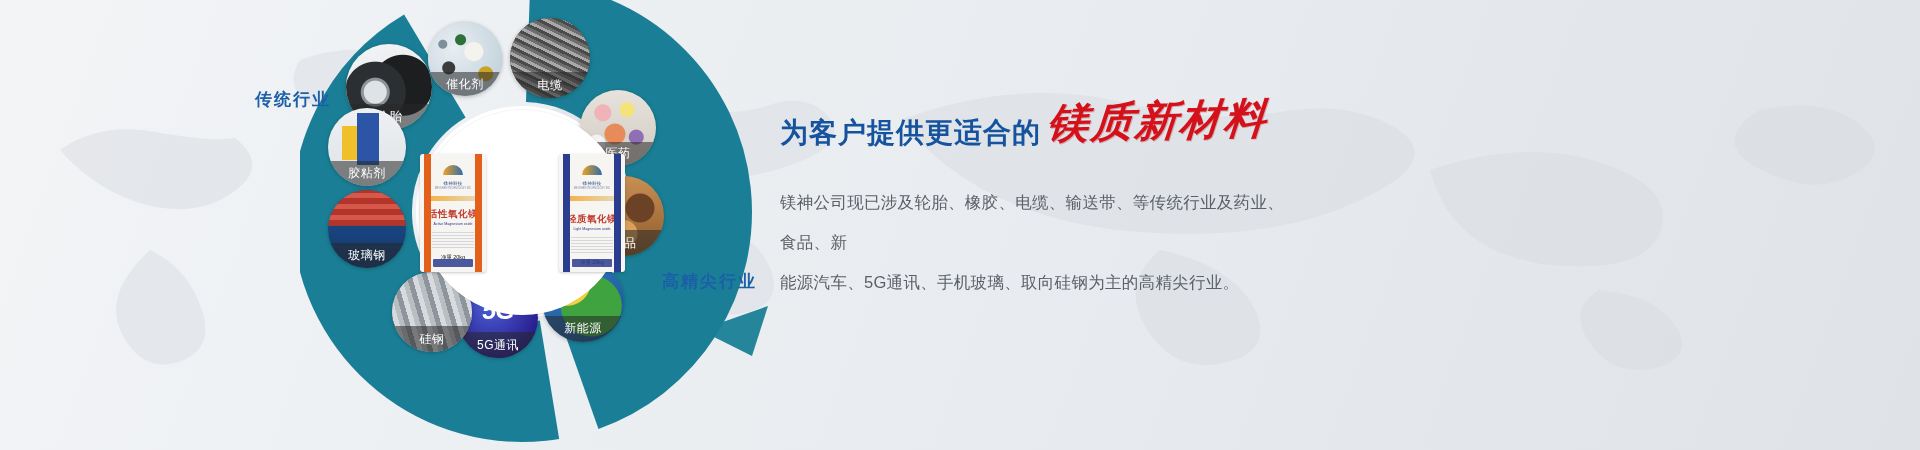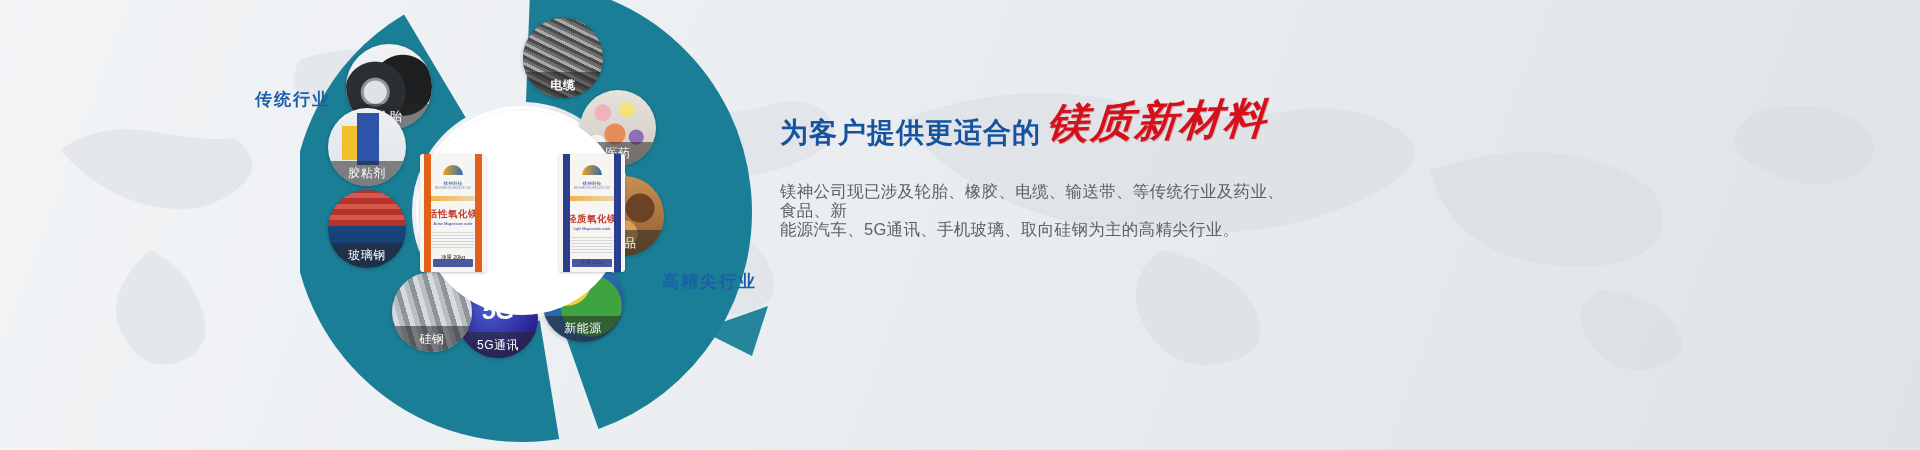--- a/index.html
+++ b/index.html
@@ -75,21 +75,21 @@
     font-size:28px; font-weight:bold; color:#15539e; letter-spacing:1px;
     font-family:"Liberation Sans","DejaVu Sans",sans-serif;
   }
   .headline .accent {
     font-size:42px; font-weight:bold; color:#d4111a; margin-left:4px;
     font-family:"DejaVu Serif","Liberation Serif",serif;
     font-style:italic; letter-spacing:2px;
     transform:skewX(-6deg) rotate(-1.5deg); transform-origin:left bottom;
     text-shadow:1px 1px 0 rgba(150,0,0,.25);
   }
-  .body-copy { margin-top:30px; color:#5c6068; font-size:16.5px; line-height:19px;
+  .body-copy { margin-top:30px; color:#5c6068; font-size:16.5px; line-height:40px;
                letter-spacing:.3px; max-width:520px; }
 </style>
 </head>
 <body>
 
 <div class="worldmap">
   <svg viewBox="0 0 1920 450" preserveAspectRatio="none">
     <g fill="#d6dadf" opacity=".85">
       <path d="M60 150 q40-28 95-18 t80 6 q30 24 8 46 -36 34-92 22 -52-12-91-56z"></path>
       <path d="M150 250 q38 18 52 60 12 36-18 50 -40 16-62-26 -20-40 28-84z"></path>
@@ -112,30 +112,41 @@
     <g>
       <circle class="donut-ring" cx="222" cy="212" r="170" stroke-width="120" stroke-dasharray="470 30 470 98" stroke-dashoffset="-24" transform="rotate(-96 222 212)"></circle>
     </g>
 
     <circle cx="222" cy="212" r="106" fill="#ffffff"></circle>
 
     <path d="M66 96 L136 74 L120 124 Z" fill="#1a7f96" opacity=".95"></path>
     <path d="M400 330 L468 306 L452 356 Z" fill="#1a7f96" opacity=".95"></path>
   </svg>
 
+  <div class="node small" style="left:128px; top:22px; width:74px; height:74px;">
+    <div class="photo" style="background:radial-gradient(circle at 35% 35%,#e8eef2,#b9ccd6),
+                linear-gradient(120deg,#cfd9dd,#9fb5bf);"></div>
+    <div class="photo" style="background:
+           radial-gradient(circle at 62% 40%,#f5f3ee 0 9px,transparent 10px),
+           radial-gradient(circle at 28% 62%,#3b3b3b 0 6px,transparent 7px),
+           radial-gradient(circle at 78% 70%,#c9a227 0 7px,transparent 8px),
+           radial-gradient(circle at 44% 24%,#2f6f3a 0 5px,transparent 6px),
+           radial-gradient(circle at 20% 30%,#7d8f99 0 4px,transparent 5px);"></div>
+    <div class="cap">催化剂</div>
+  </div>
 
   <div class="node" style="left:46px; top:44px; width:86px; height:86px;">
     <div class="photo" style="background:
            radial-gradient(circle at 34% 56%,#dfe3e6 0 11px,#8d9499 12px 14px,#2c2f31 15px 30px,transparent 31px),
            radial-gradient(circle at 66% 48%,#1c1e20 0 30px,transparent 31px),
            linear-gradient(160deg,#f3f4f5,#dfe2e4);"></div>
     <div class="cap">轮胎</div>
   </div>
 
-  <div class="node small" style="left:223px; top:18px; width:80px; height:80px;font-weight:bold;">
+  <div class="node small" style="left:210px; top:18px; width:80px; height:80px;">
     <div class="photo" style="background:
            repeating-linear-gradient(26deg,#4a4a4a 0 3px,#a8a8a8 3px 6px,#6d6d6d 6px 9px),
            linear-gradient(#555,#222);"></div>
     <div class="cap">电缆</div>
   </div>
 
   <div class="node small" style="left:280px; top:90px; width:76px; height:76px;">
     <div class="photo" style="background:
            radial-gradient(circle at 30% 30%,#f0b3b8 0 8px,transparent 9px),
            radial-gradient(circle at 62% 26%,#f6e27a 0 7px,transparent 8px),

